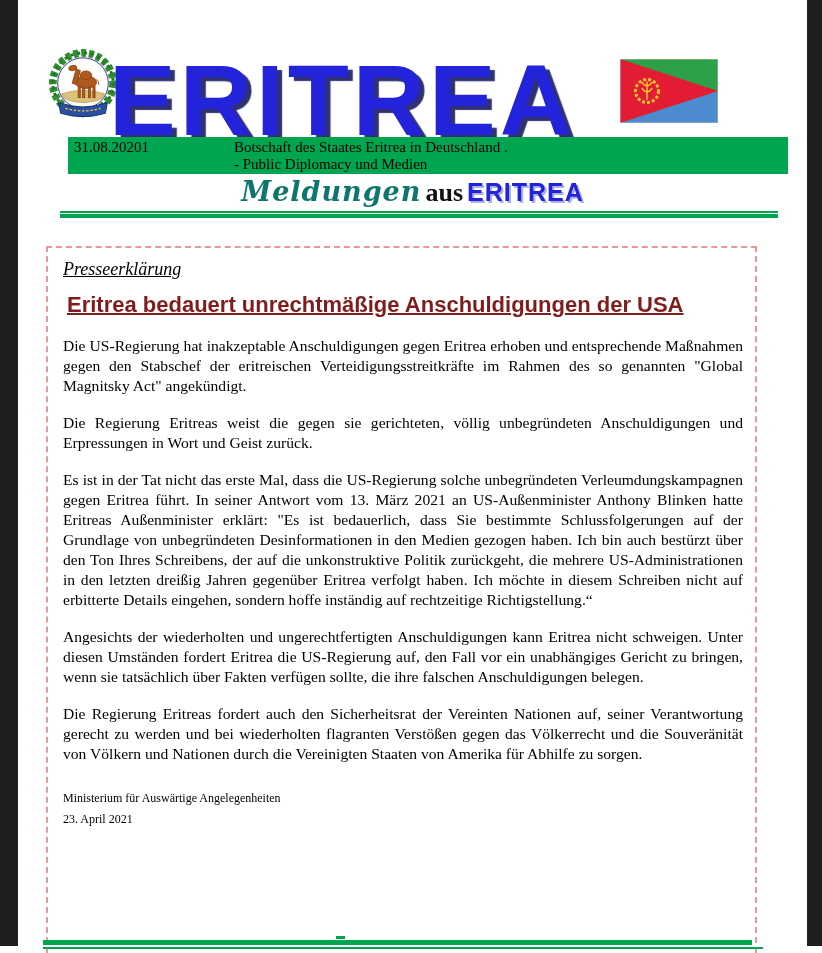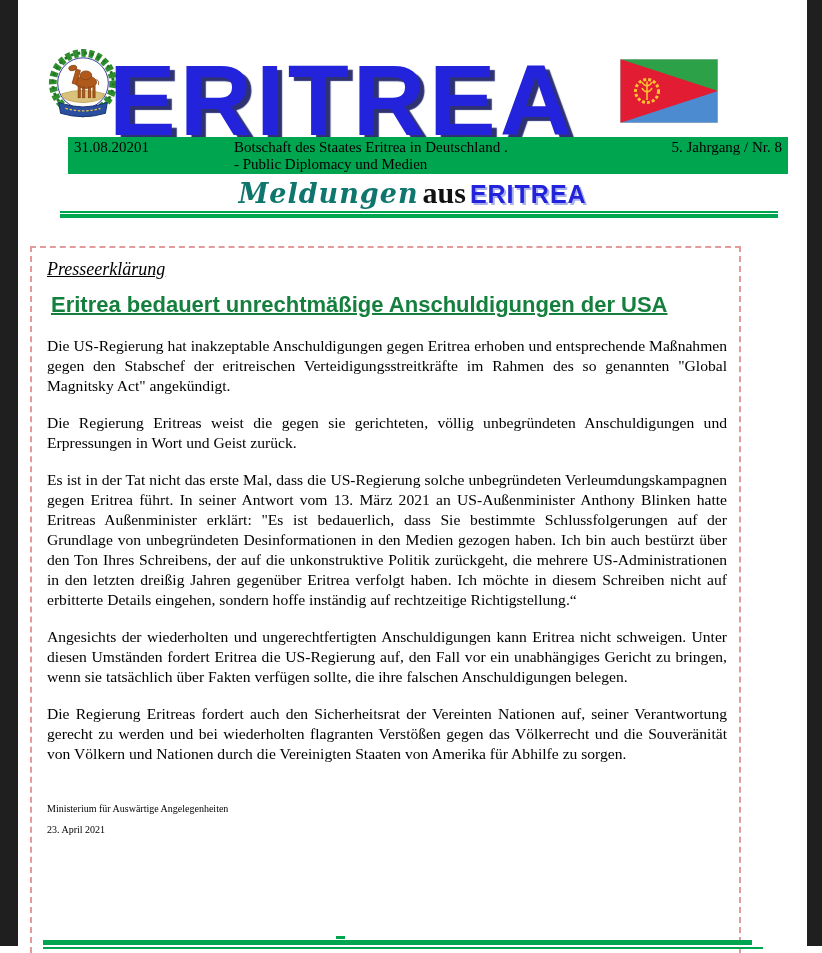--- a/index.html
+++ b/index.html
@@ -21,38 +21,38 @@
           display:flex;box-sizing:border-box;padding:2px 6px 0 6px;
           font-size:15px;line-height:17px;}
   .banner .date{width:160px;text-align:left;}
   .banner .center{flex:1;}
   .banner .issue{width:150px;text-align:right;}
 
   
   .tagline{position:absolute;left:18px;top:176px;width:789px;text-align:center;white-space:nowrap;}
   .tagline .script{font-family:"DejaVu Serif",serif;font-style:italic;font-weight:bold;
                    font-size:27px;color:#0f766e;letter-spacing:1px;}
-  .tagline .mid{font-family:"Liberation Serif",serif;font-weight:bold;font-size:30px;color:#111;}
+  .tagline .mid{font-family:"Liberation Serif",serif;font-weight:bold;font-size:26px;color:#111;}
   .tagline .brand-small{font-family:"Liberation Sans",sans-serif;font-weight:bold;font-size:25px;
                    color:#2323DC;letter-spacing:1px;text-shadow:2px 2px 0 #a9b2e8;}
 
   .rule{position:absolute;left:60px;top:211px;width:718px;}
   .rule .thin{height:2px;background:#00A550;margin-bottom:1px;}
   .rule .thick{height:4px;background:#00A550;}
 
   
-  .pressbox{position:absolute;left:30px;top:246px;width:711px;height:707px;box-sizing:border-box;
+  .pressbox{position:absolute;left:46px;top:246px;width:711px;height:707px;box-sizing:border-box;
             border:2px dashed #E39A9A;border-bottom:none;padding:9px 12px 0 15px;}
   .kicker{display:inline-block;font-style:italic;font-size:18px;margin:2px 0 12px 0;
           text-decoration:underline;}
   .headline{font-family:"Liberation Sans",sans-serif;font-weight:bold;font-size:22px;
-            color:#15803d;text-decoration:underline;text-decoration-thickness:2px;
+            color:#7f1d1d;text-decoration:underline;text-decoration-thickness:2px;
             margin:0 0 18px 4px;}
   .body-text p{font-size:15.6px;line-height:20px;text-align:justify;margin:0 0 17px 0;}
-  .signature{margin-top:34px;font-size:10px;line-height:21px;}
+  .signature{margin-top:24px;font-size:12px;line-height:21px;}
 
   
   .bottom-minidash{position:absolute;left:336px;top:936px;width:9px;height:3px;background:#00A550;z-index:5;}
   .bottom-thick{position:absolute;left:43px;top:940px;width:709px;height:5px;background:#00A550;z-index:5;}
   .bottom-thin{position:absolute;left:43px;top:947px;width:720px;height:2px;background:#00A550;z-index:5;}
 </style>
 </head>
 <body>
 
 <div class="page">
@@ -93,21 +93,20 @@
     </g>
     <rect x="0" y="0" width="98" height="64" fill="none" stroke="#bbbbbb" stroke-width="1"></rect>
   </svg>
 
   <div class="banner">
     <div class="date">31.08.20201</div>
     <div class="center">
       <div>Botschaft des Staates Eritrea in Deutschland .</div>
       <div>- Public Diplomacy und Medien</div>
     </div>
-    <div class="issue">5. Jahrgang / Nr. 8</div>
   </div>
 
   <div class="tagline">
     <span class="script">Meldungen</span>
     <span class="mid">aus</span>
     <span class="brand-small">ERITREA</span>
   </div>
 
   <div class="rule">
     <div class="thin"></div>

